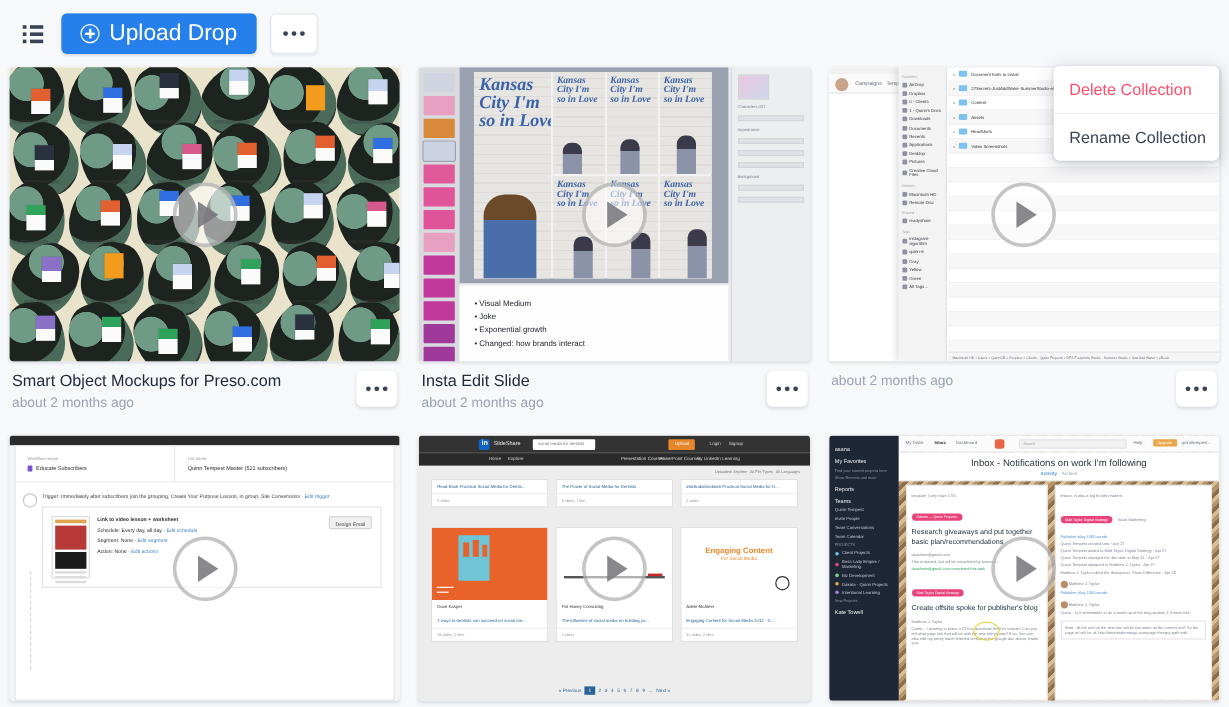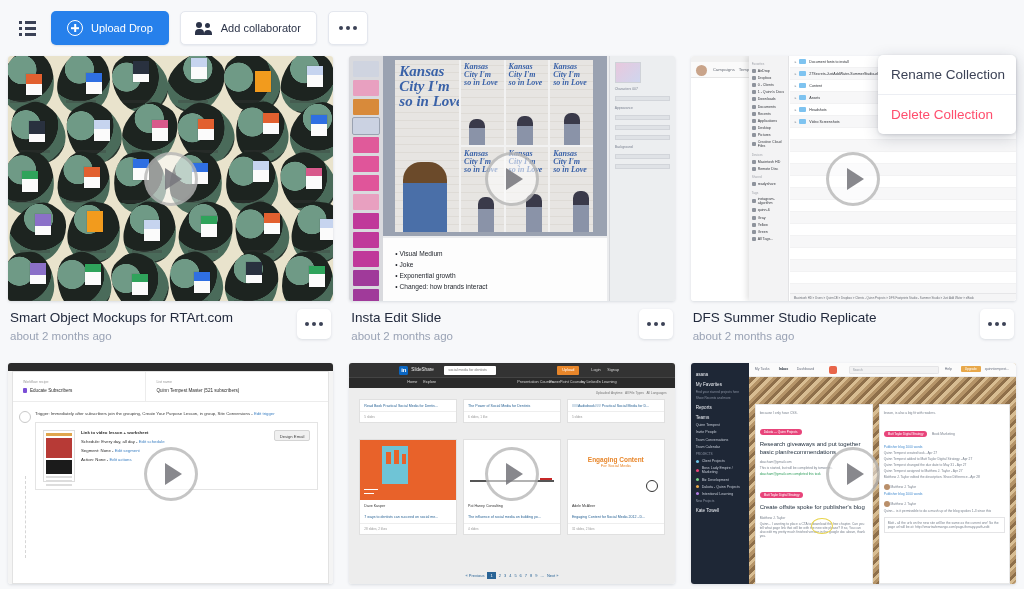--- a/index.html
+++ b/index.html
@@ -29,21 +29,21 @@
     border: none;
   }
   .list-icon { display: flex; flex-direction: column; gap: 3px; }
   .list-icon .row { display: flex; align-items: center; gap: 3px; }
   .list-icon .dot { width: 3px; height: 3px; background: #3b4256; border-radius: 0; }
   .list-icon .bar { width: 11px; height: 3px; background: #3b4256; }
 
   .btn {
     display: inline-flex; align-items: center; gap: 8px;
     height: 34px; padding: 0 15px; border-radius: 5px;
-    font-size: 11px; cursor: pointer; white-space: nowrap;
+    font-size: 19px; cursor: pointer; white-space: nowrap;
     border: 1px solid transparent;
   }
   .btn-primary {
     background: #2680eb; color: #ffffff; font-weight: normal;
     box-shadow: 0 1px 2px rgba(20,40,80,0.12);
   }
   .btn-white {
     background: #ffffff; color: #2c3449; border: 1px solid #e4e7ee;
     box-shadow: 0 1px 2px rgba(20,40,80,0.07);
   }
@@ -271,43 +271,34 @@
               <span class="bar"></span>
             </div>
         </div>
       </div>
 
       <div class="btn btn-primary">
         <span class="plus-circle"></span>
         <span>Upload Drop</span>
       </div>
 
-      <div class="btn btn-white">
-        <span class="people-icon">
-          <span class="h1"></span>
-            <span class="h2"></span>
-            <span class="b1"></span>
-            <span class="b2"></span>
-        </span>
-        <span>Add collaborator</span>
-      </div>
 
       <div class="btn btn-white btn-dots">
         <span class="dots">
             <i></i>
             <i></i>
             <i></i>
           </span>
       </div>
     </div>
   </div>
 
   <div class="dropdown">
+    <div class="dropdown-item dd-delete">Delete Collection</div>
     <div class="dropdown-item dd-rename">Rename Collection</div>
-    <div class="dropdown-item dd-delete">Delete Collection</div>
   </div>
 
   <div class="grid">
 
     <div class="card">
       <div class="thumb">
         <div class="thumb-inner">
           <div class="t1" id="t1art">
               <div class="blob" style="left: -6px; top: -4px; transform: rotate(7.76448deg);"></div>
               <div class="doc c3" style="left: 17.5921px; top: 17.7935px;"></div>
@@ -400,21 +391,21 @@
               <div class="doc c4" style="left: 301.007px; top: 210.105px;"></div>
               <div class="lbl" style="left: 282px; top: 244px;"></div>
             </div>
         </div>
         <div class="play">
             <span class="tri"></span>
           </div>
       </div>
       <div class="card-foot">
         <div>
-          <div class="card-title">Smart Object Mockups for RTArt.com</div>
+          <div class="card-title">Smart Object Mockups for Preso.com</div>
           <div class="card-date">about 2 months ago</div>
         </div>
         <div class="card-dots">
           <span class="dots">
               <i></i>
               <i></i>
               <i></i>
             </span>
         </div>
       </div>
@@ -663,21 +654,20 @@
               <div class="foot">Macintosh HD &gt; Users &gt; QuinnCB &gt; Dropbox &gt; Clients - Quinn Projects &gt; DFS Footprints Studio - Summer Studio &gt; Just Add Water &gt; eBook</div>
             </div>
           </div>
         </div>
         <div class="play">
             <span class="tri"></span>
           </div>
       </div>
       <div class="card-foot">
         <div>
-          <div class="card-title">DFS Summer Studio Replicate</div>
           <div class="card-date">about 2 months ago</div>
         </div>
         <div class="card-dots">
           <span class="dots">
               <i></i>
               <i></i>
               <i></i>
             </span>
         </div>
       </div>
@@ -893,20 +883,28 @@
               <span style="position:absolute;left:6px;top:4px">My Tasks</span>
               <span style="position:absolute;left:30px;top:4px;font-weight:bold;color:#2b3440">Inbox</span>
               <span style="position:absolute;left:48px;top:4px">Dashboard</span>
               <span style="position:absolute;left:80px;top:3px;width:8px;height:8px;background:#e8654a;border-radius:2px"></span>
               <span style="position:absolute;left:100px;top:3px;width:90px;height:8px;background:#f2f2f3;border:1px solid #e4e4e6;border-radius:1px;font-size:3.2px;color:#9aa0a8;padding:1px 3px">Search</span>
               <span style="position:absolute;left:196px;top:4px">Help</span>
               <span style="position:absolute;left:212px;top:3px;background:#e8a84a;color:#fff;font-size:3.2px;padding:1px 4px;border-radius:1px">Upgrade</span>
               <span style="position:absolute;left:236px;top:4px">quinntempest...</span>
             </div>
 
+            <div class="hdr">
+              <div class="t">Inbox - Notifications on work I'm following</div>
+              <div class="tabs">
+                <span style="font-weight:bold">Activity</span>
+                &nbsp;&nbsp;
+                <span style="color:#9aa0a8">Archive</span>
+              </div>
+            </div>
 
             <div class="colL">
               <div class="sub">because I only have CSS.</div>
               <div style="margin:4px 0"><span class="badge">Dakota — Quinn Projects</span></div>
               <div class="tsk">Research giveaways and put together basic plan/recommendations</div>
               <div class="sub">doacham@gmail.com</div>
               <div class="sub">This is started, but will be completed by tomorrow.</div>
               <div class="sub" style="color:#2f9e5c">doacham@gmail.com completed this task</div>
               <div style="margin:6px 0 2px"><span class="badge">Matt Taylor Digital Strategy</span></div>
               <div class="tsk">Create offsite spoke for publisher's blog</div>

